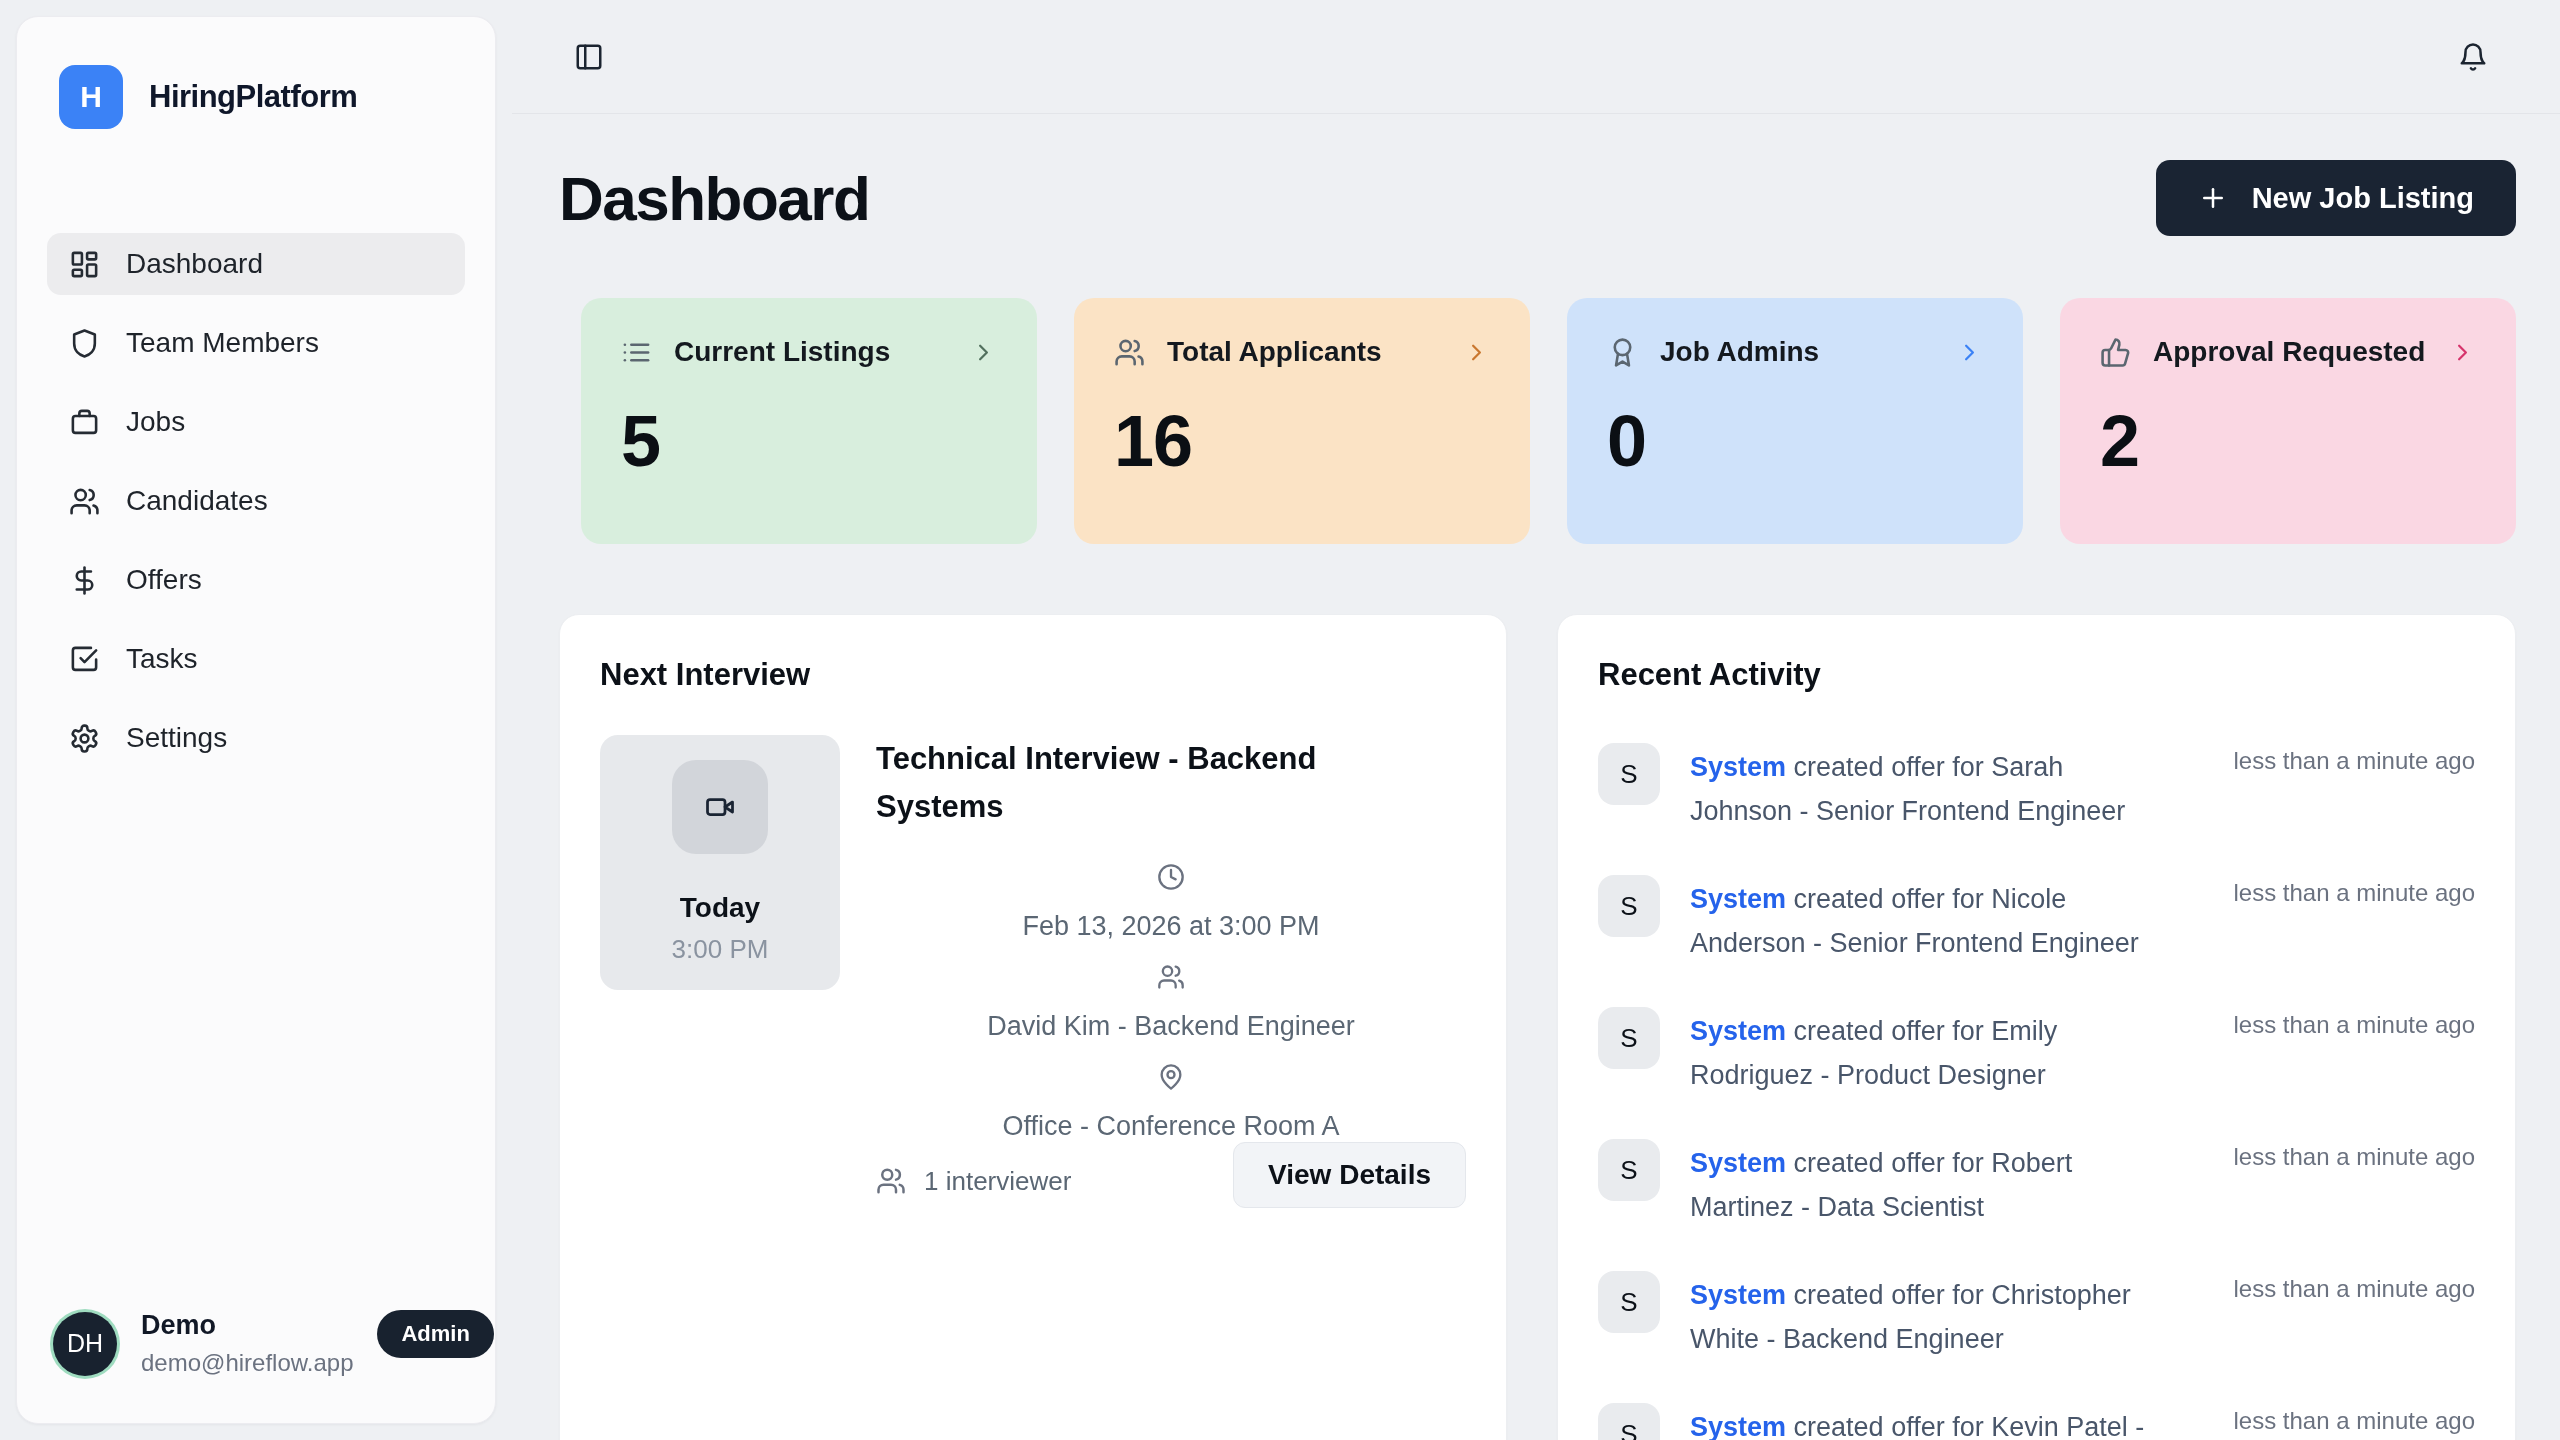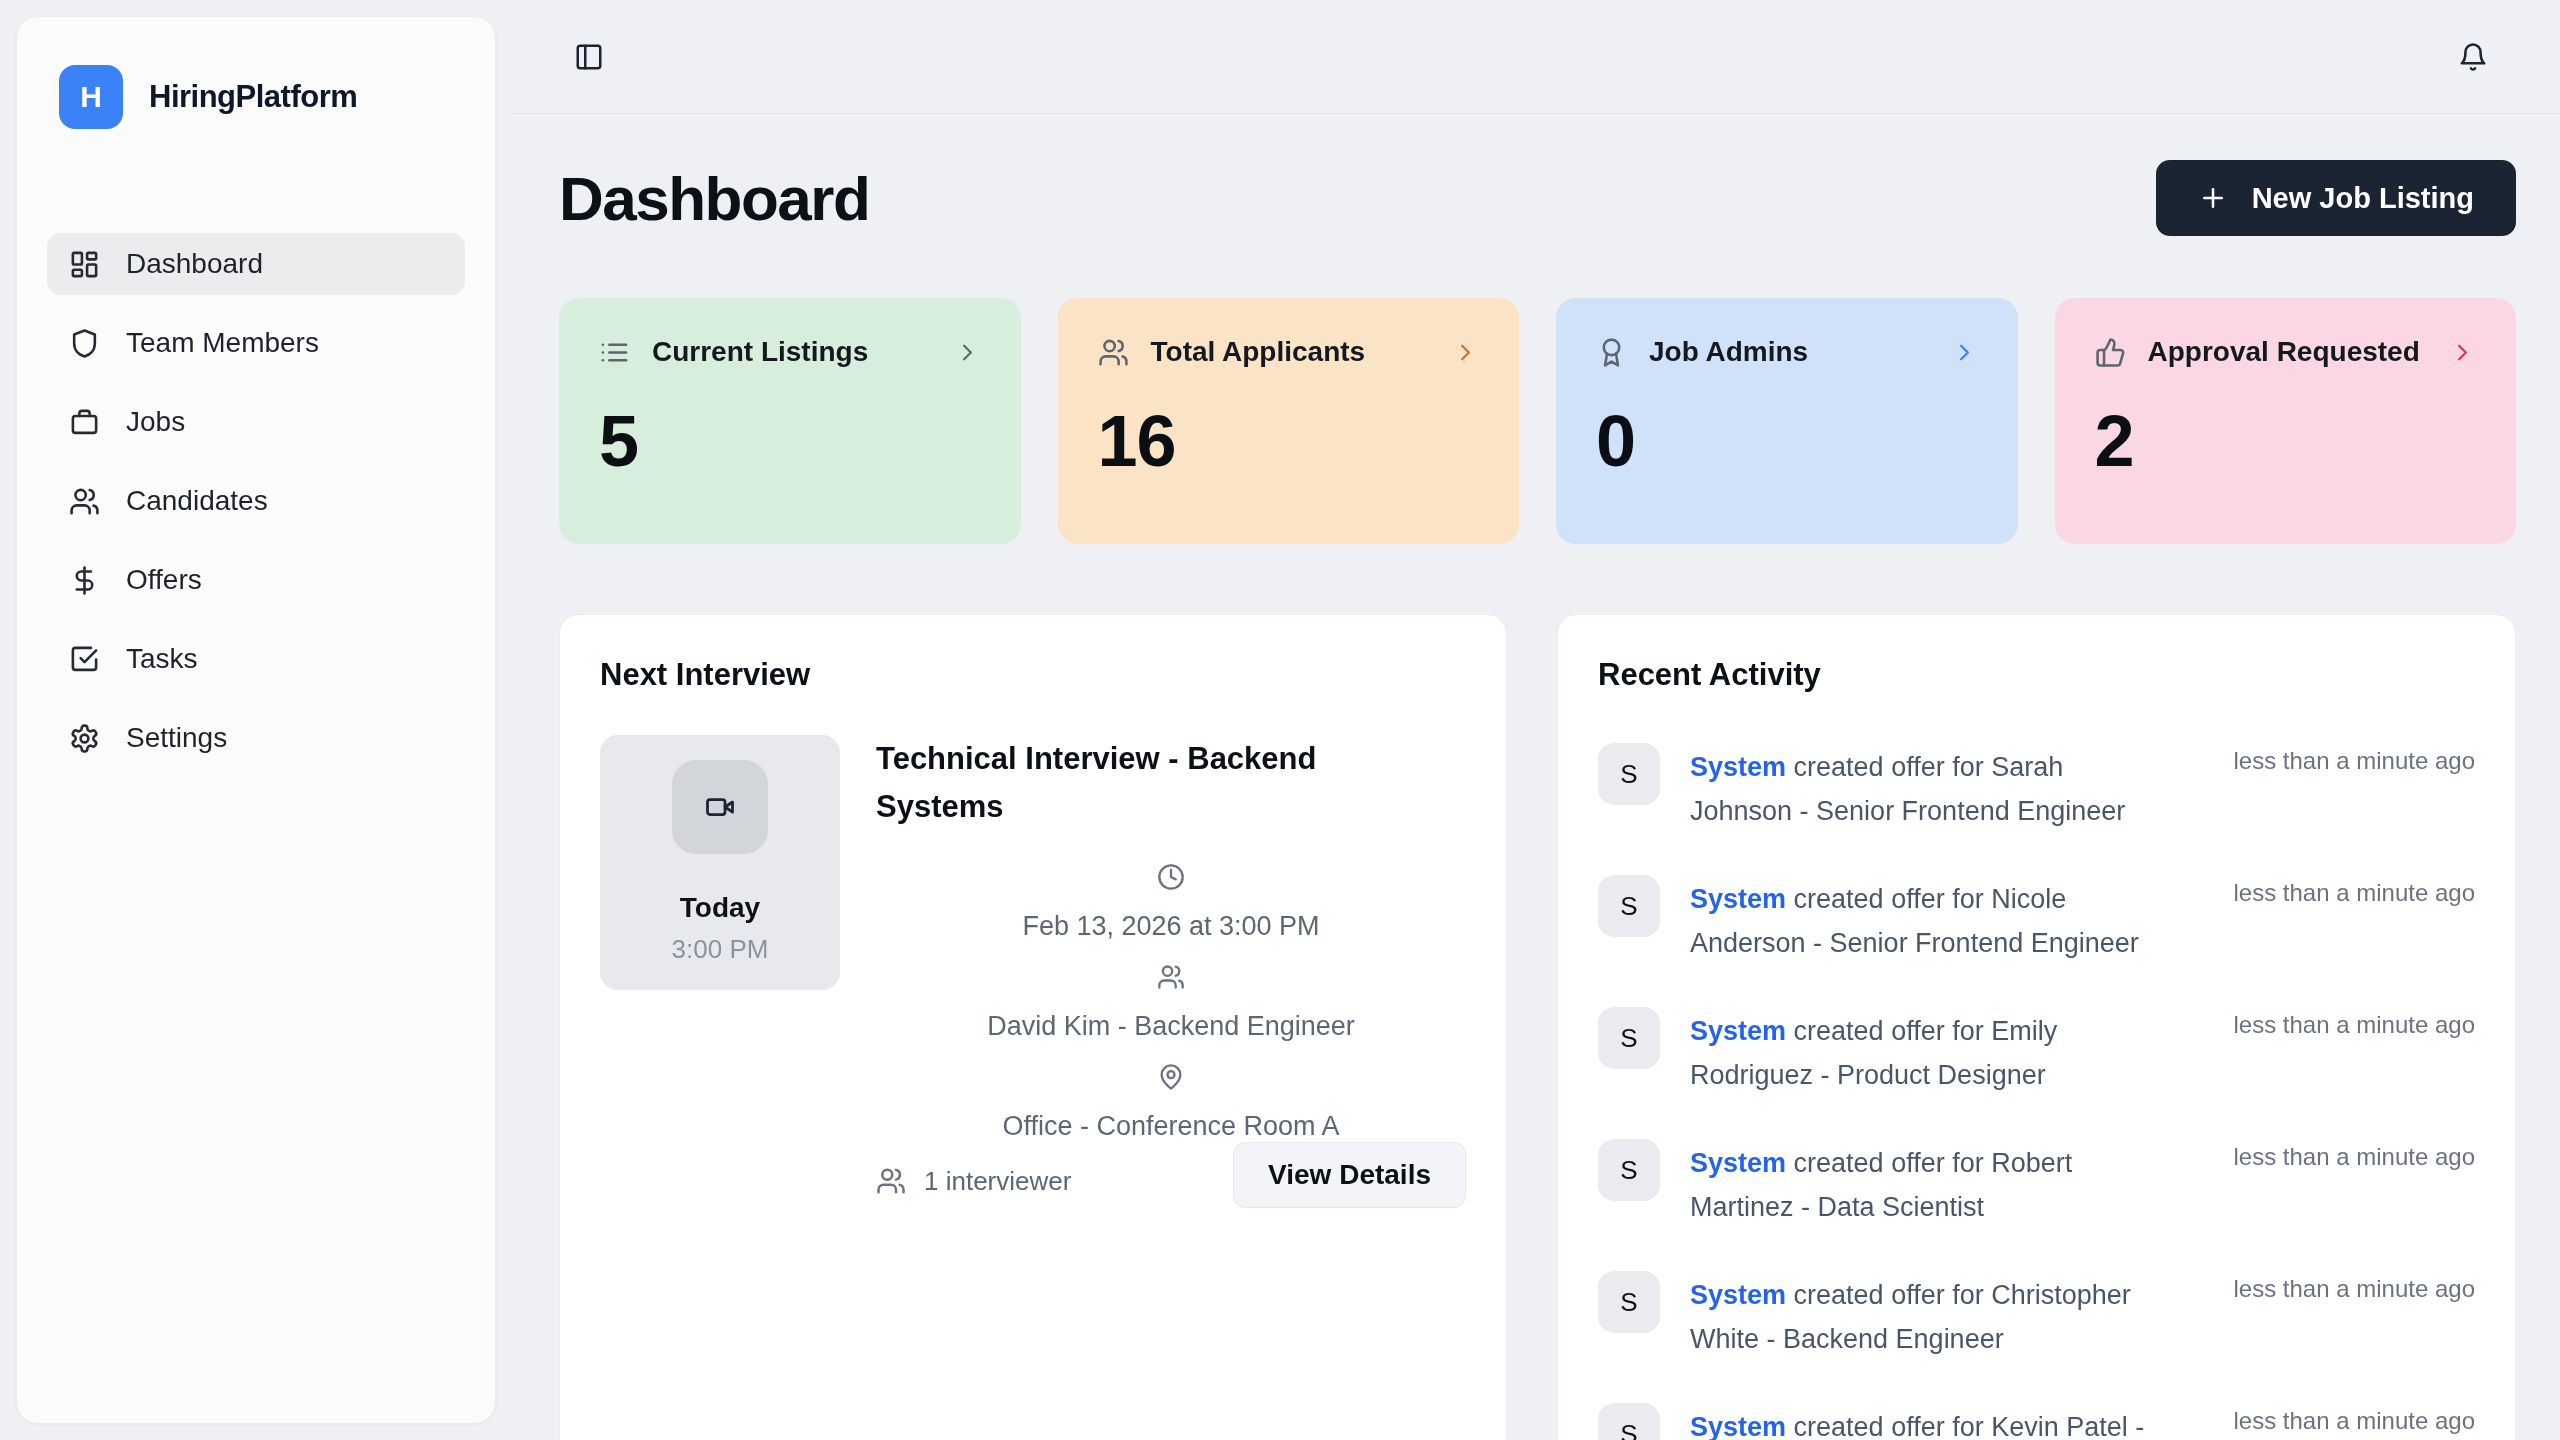--- a/index.html
+++ b/index.html
@@ -167,20 +167,28 @@
     <span class="n-icon" style="width: 31px; height: 31px; display: inline-block; flex: 0 0 auto;">
           <svg viewBox="0 0 24 24" fill="none" stroke="currentColor" stroke-width="2" stroke-linecap="round" stroke-linejoin="round" style="width:100%;height:100%;display:block">
             <path d="M12.22 2h-.44a2 2 0 0 0-2 2v.18a2 2 0 0 1-1 1.73l-.43.25a2 2 0 0 1-2 0l-.15-.08a2 2 0 0 0-2.73.73l-.22.38a2 2 0 0 0 .73 2.73l.15.1a2 2 0 0 1 1 1.72v.51a2 2 0 0 1-1 1.74l-.15.09a2 2 0 0 0-.73 2.73l.22.38a2 2 0 0 0 2.73.73l.15-.08a2 2 0 0 1 2 0l.43.25a2 2 0 0 1 1 1.73V20a2 2 0 0 0 2 2h.44a2 2 0 0 0 2-2v-.18a2 2 0 0 1 1-1.73l.43-.25a2 2 0 0 1 2 0l.15.08a2 2 0 0 0 2.73-.73l.22-.39a2 2 0 0 0-.73-2.73l-.15-.08a2 2 0 0 1-1-1.74v-.5a2 2 0 0 1 1-1.74l.15-.09a2 2 0 0 0 .73-2.73l-.22-.38a2 2 0 0 0-2.73-.73l-.15.08a2 2 0 0 1-2 0l-.43-.25a2 2 0 0 1-1-1.73V4a2 2 0 0 0-2-2z"></path>
             <circle cx="12" cy="12" r="3"></circle>
           </svg>
         </span>
     <span>Settings</span>
   </div>
 </nav>
 
+  <div class="side-footer">
+    <div class="avatar">DH</div>
+    <div class="user-meta">
+      <div class="user-name">Demo</div>
+      <div class="user-email">demo@hireflow.app</div>
+    </div>
+    <div class="admin-badge">Admin</div>
+  </div>
 </aside>
 
 <header class="topbar">
   <div class="icon-btn" style="width: 30px; height: 30px; display: inline-block; flex: 0 0 auto;">
       <svg viewBox="0 0 24 24" fill="none" stroke="currentColor" stroke-width="2" stroke-linecap="round" stroke-linejoin="round" style="width:100%;height:100%;display:block">
         <rect x="3" y="3" width="18" height="18" rx="2"></rect>
         <line x1="9" y1="3" x2="9" y2="21"></line>
       </svg>
     </div>
   <div class="icon-btn" style="width: 30px; height: 30px; display: inline-block; flex: 0 0 auto;">
@@ -199,21 +207,21 @@
           <svg viewBox="0 0 24 24" fill="none" stroke="currentColor" stroke-width="2" stroke-linecap="round" stroke-linejoin="round" style="width:100%;height:100%;display:block">
             <line x1="12" y1="5" x2="12" y2="19"></line>
             <line x1="5" y1="12" x2="19" y2="12"></line>
           </svg>
         </span>
       <span>New Job Listing</span>
     </button>
   </div>
 
   <div class="stats" id="stats-mount">
-  <div class="stat-card" style="background: rgb(216, 238, 221);">
+  <div class="stat-card" style="background: rgb(216, 238, 221); margin-left: 22px;">
     <div class="stat-head">
       <span class="s-icon" style="width: 31px; height: 31px; display: inline-block; flex: 0 0 auto;">
             <svg viewBox="0 0 24 24" fill="none" stroke="currentColor" stroke-width="2" stroke-linecap="round" stroke-linejoin="round" style="width:100%;height:100%;display:block">
               <line x1="8" y1="6" x2="21" y2="6"></line>
               <line x1="8" y1="12" x2="21" y2="12"></line>
               <line x1="8" y1="18" x2="21" y2="18"></line>
               <line x1="3" y1="6" x2="3.01" y2="6"></line>
               <line x1="3" y1="12" x2="3.01" y2="12"></line>
               <line x1="3" y1="18" x2="3.01" y2="18"></line>
             </svg>

